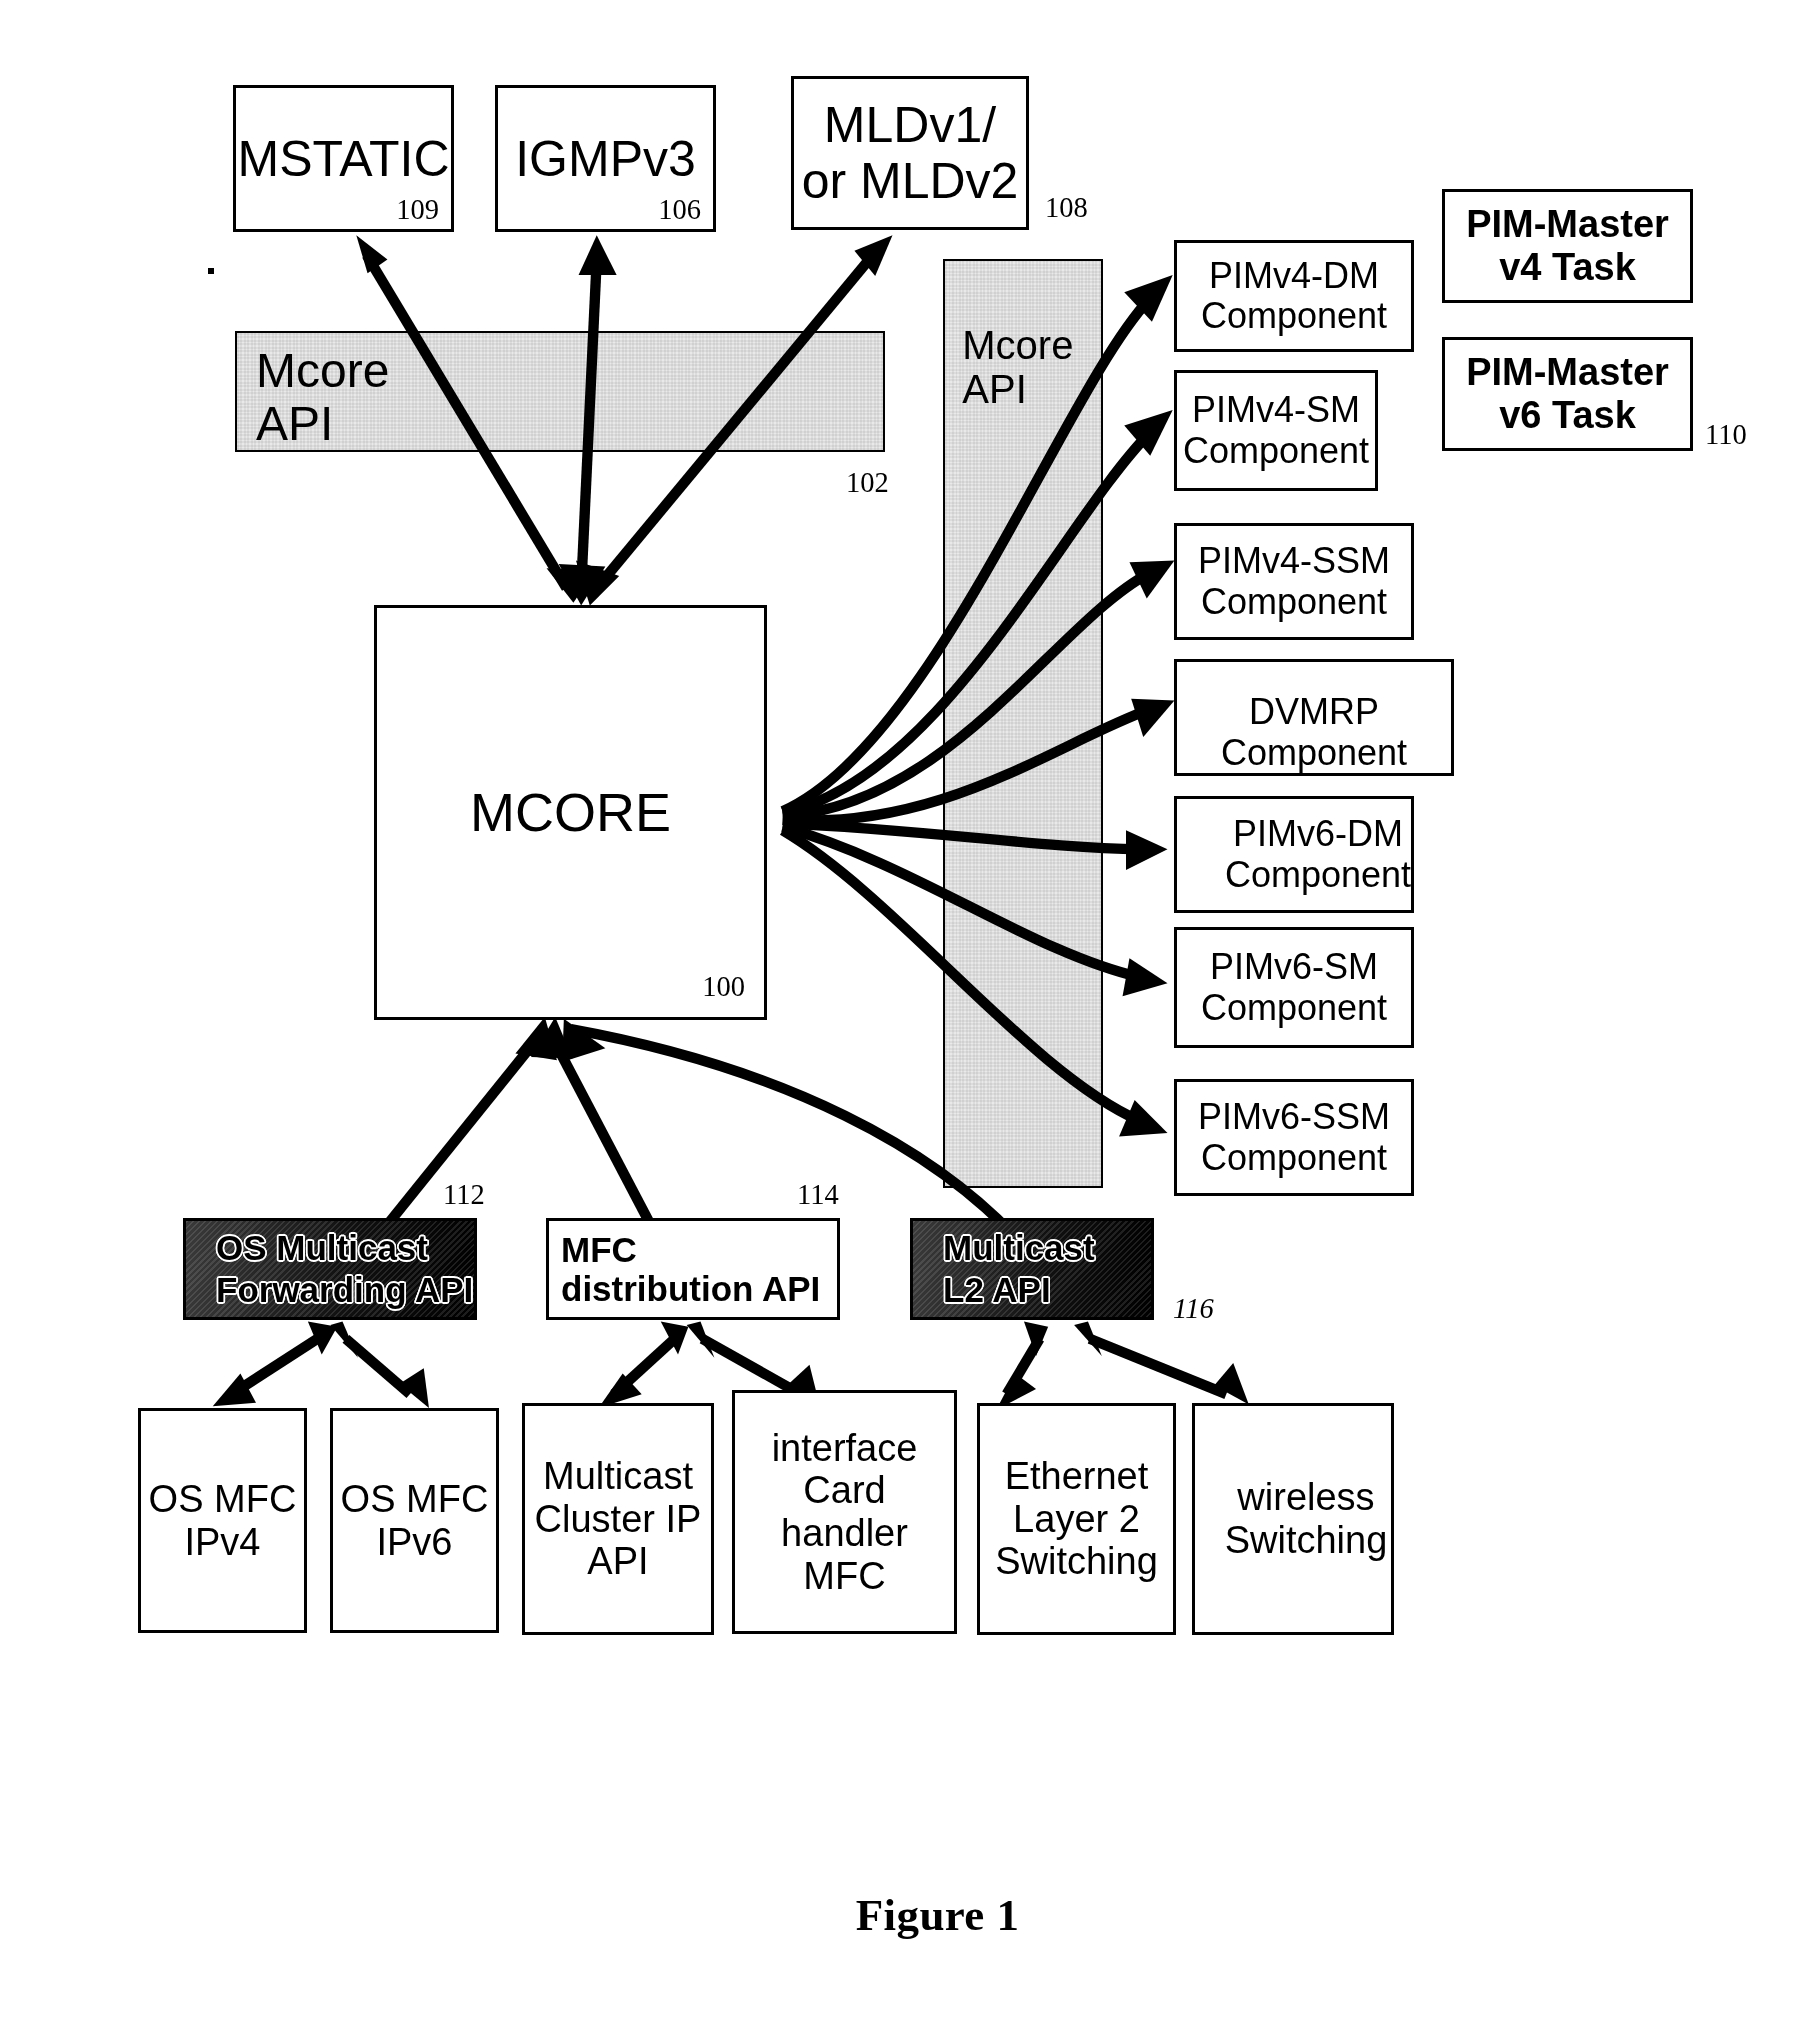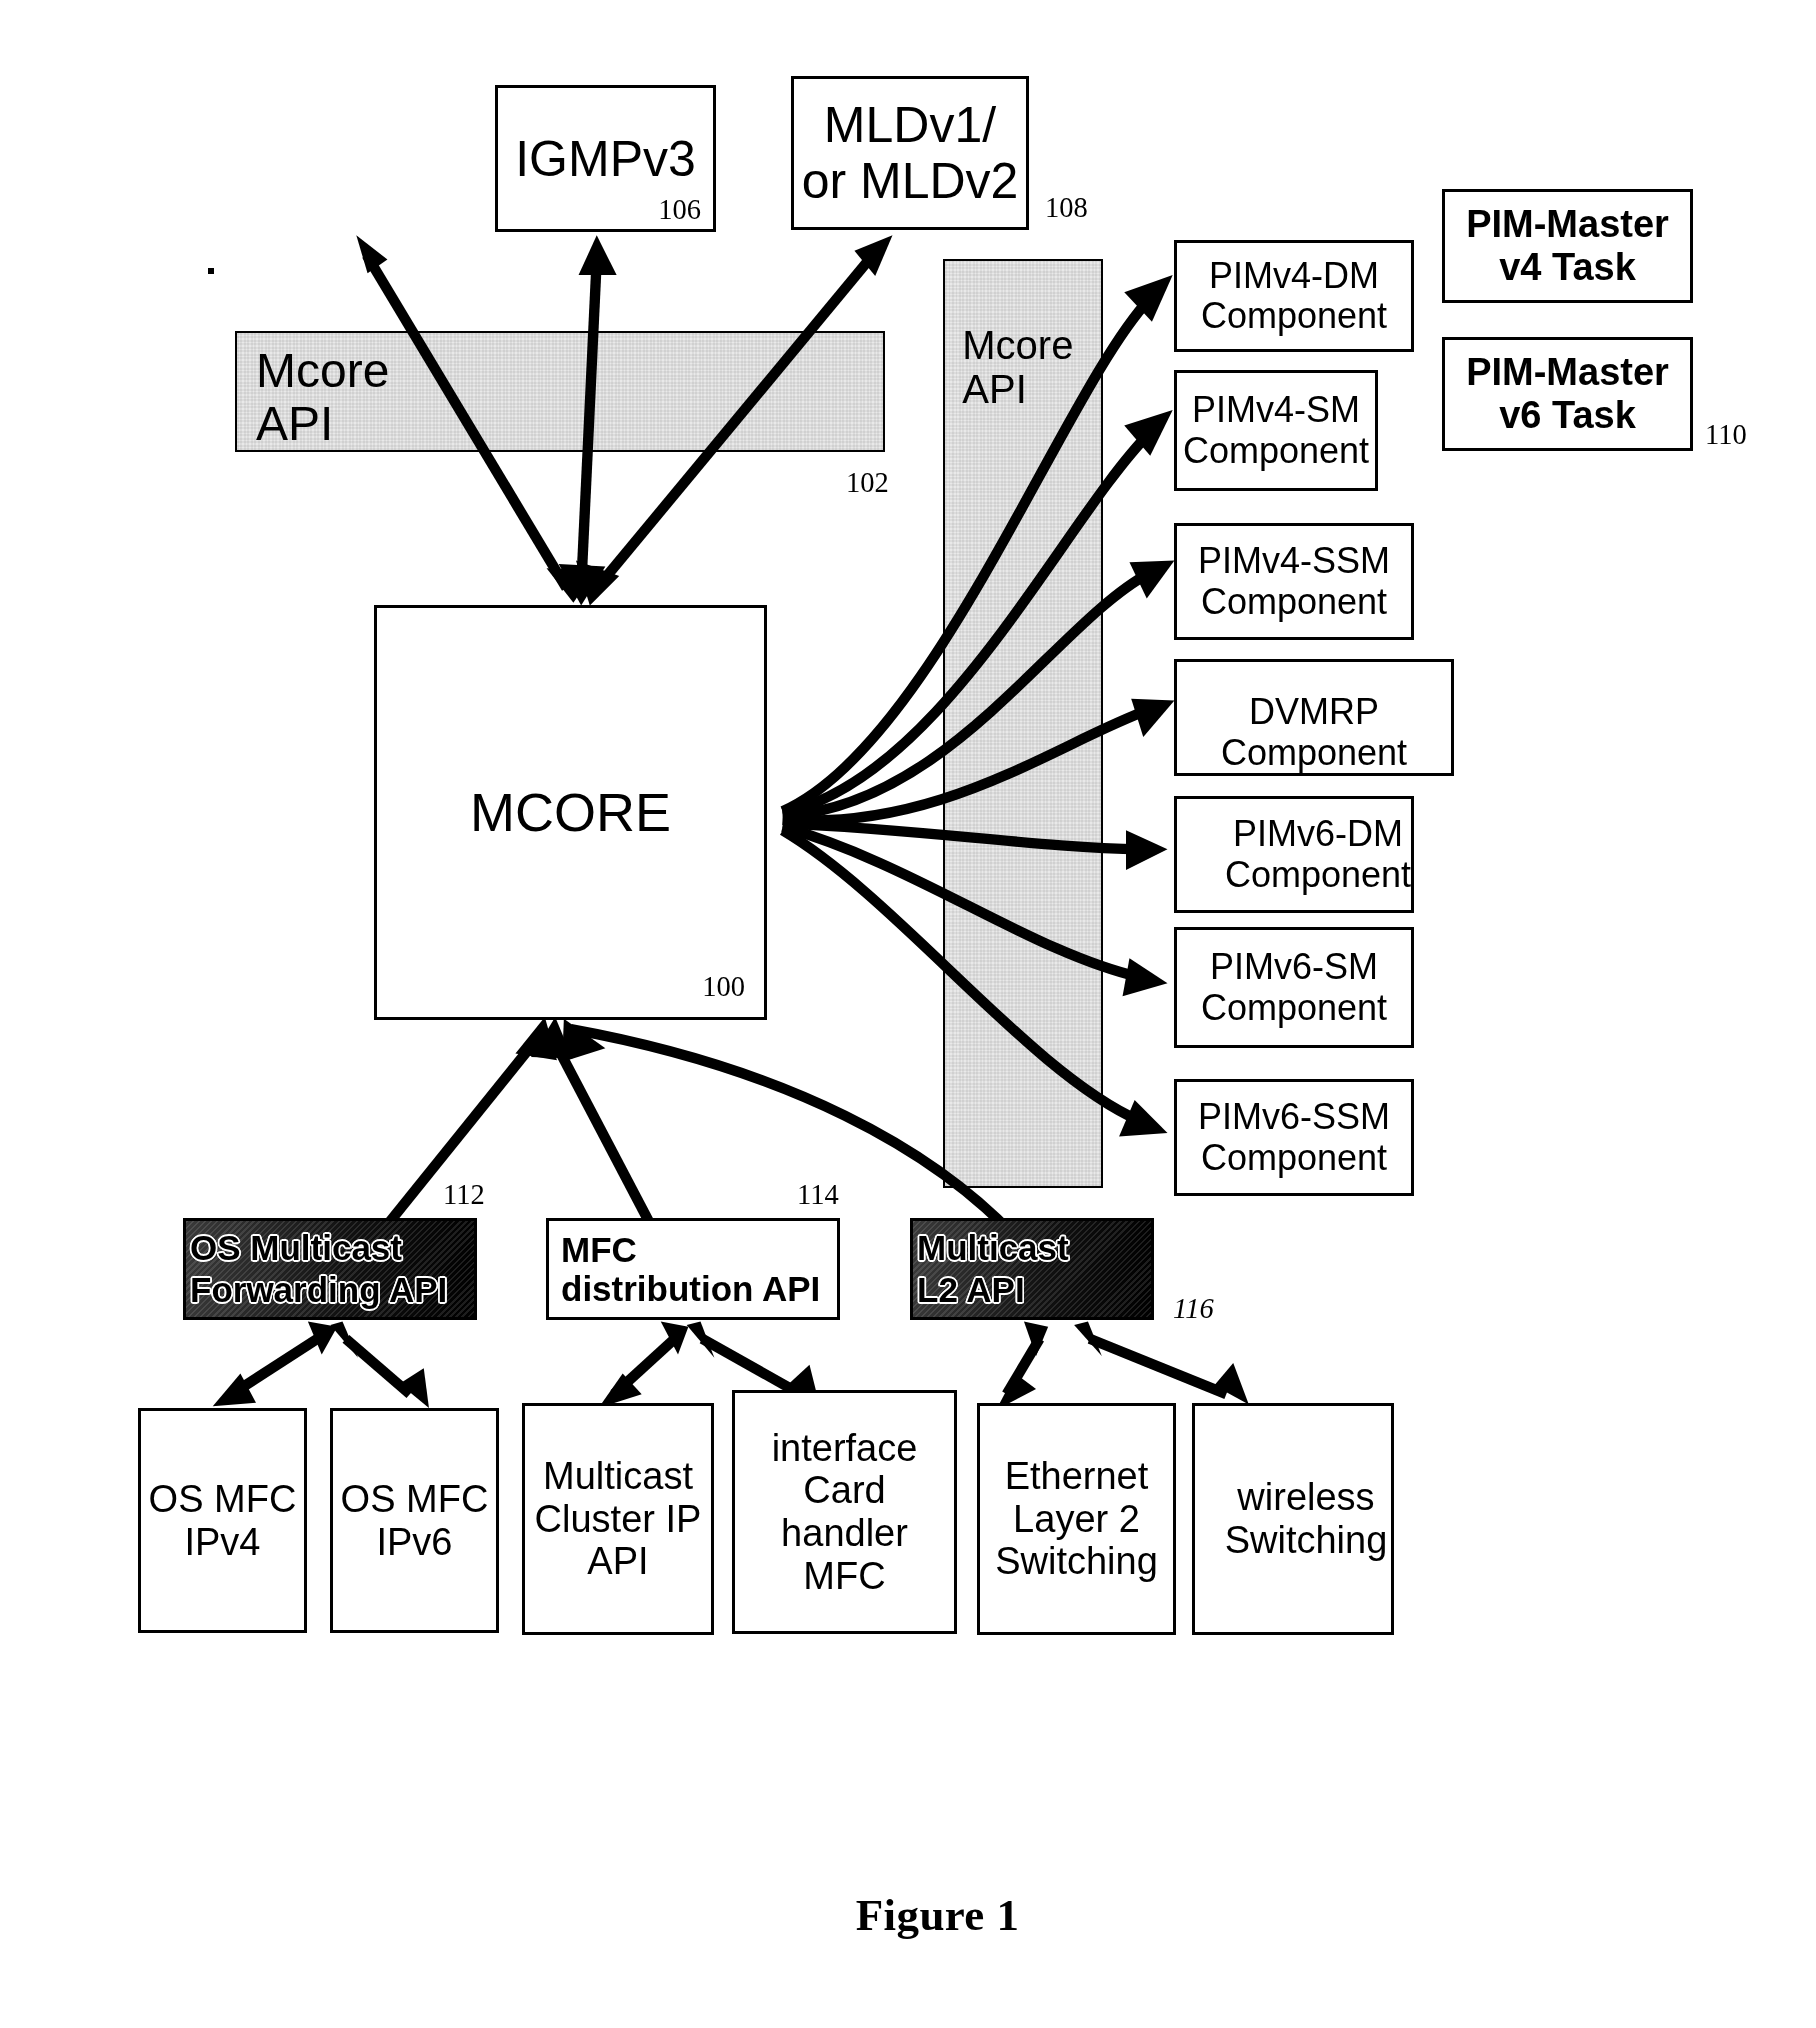--- a/index.html
+++ b/index.html
@@ -88,21 +88,21 @@
     align-items: center;
     justify-content: flex-start;
     z-index: 6;
   }
   .dark-box .dtxt {
     font-weight: 700;
     color: #000;
     text-align: left;
     line-height: 1.2;
     white-space: pre-line;
-    padding-left: 4px;
+    padding-left: 30px;
     -webkit-text-stroke: 2.6px #ffffff;
     paint-order: stroke fill;
     text-shadow:
       1.7px 0 0 #fff, -1.7px 0 0 #fff, 0 1.7px 0 #fff, 0 -1.7px 0 #fff,
       1.3px 1.3px 0 #fff, -1.3px 1.3px 0 #fff, 1.3px -1.3px 0 #fff, -1.3px -1.3px 0 #fff;
   }
 
   
   #fig-caption {
     position: absolute;
@@ -236,20 +236,24 @@
     <div class="lbl" style="left:19px; top:12px; font-size:48px;">Mcore
 API</div>
   </div>
   <div class="refnum" style="left:846px; top:467px;">102</div>
 
   <div class="api-band" style="left:943px; top:259px; width:160px; height:929px;">
     <div class="lbl" style="left:17.3px; top:62px; font-size:40px;">Mcore
 API</div>
   </div>
 
+  <div class="box plain" style="left:233px; top:85px; width:221px; height:147px; font-size:50px;">
+    <span>MSTATIC</span>
+    <span class="refnum-in">109</span>
+  </div>
 
   <div class="box plain" style="left:495px; top:85px; width:221px; height:147px; font-size:50px;">
     <span>IGMPv3</span>
     <span class="refnum-in">106</span>
   </div>
 
   <div class="box plain" style="left:791px; top:76px; width:238px; height:154px; font-size:50px;">
     <span>MLDv1/
 or MLDv2</span>
   </div>

